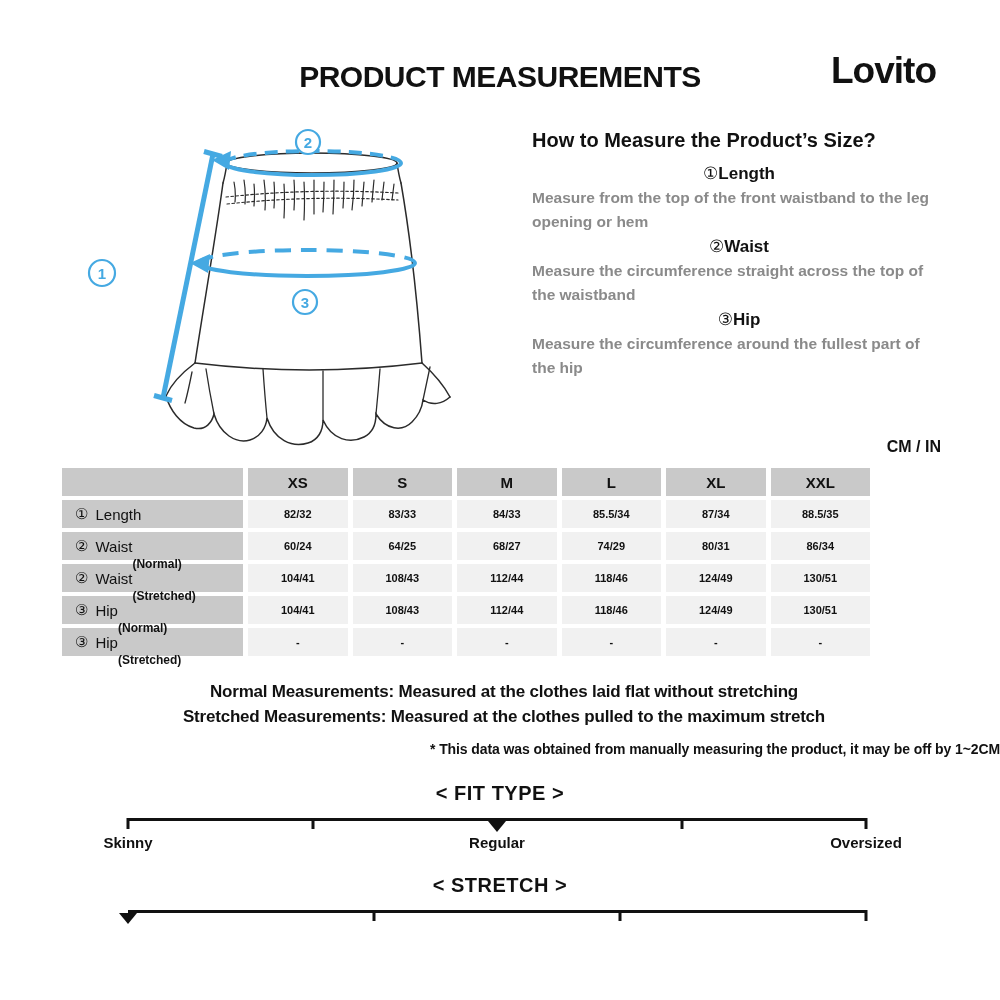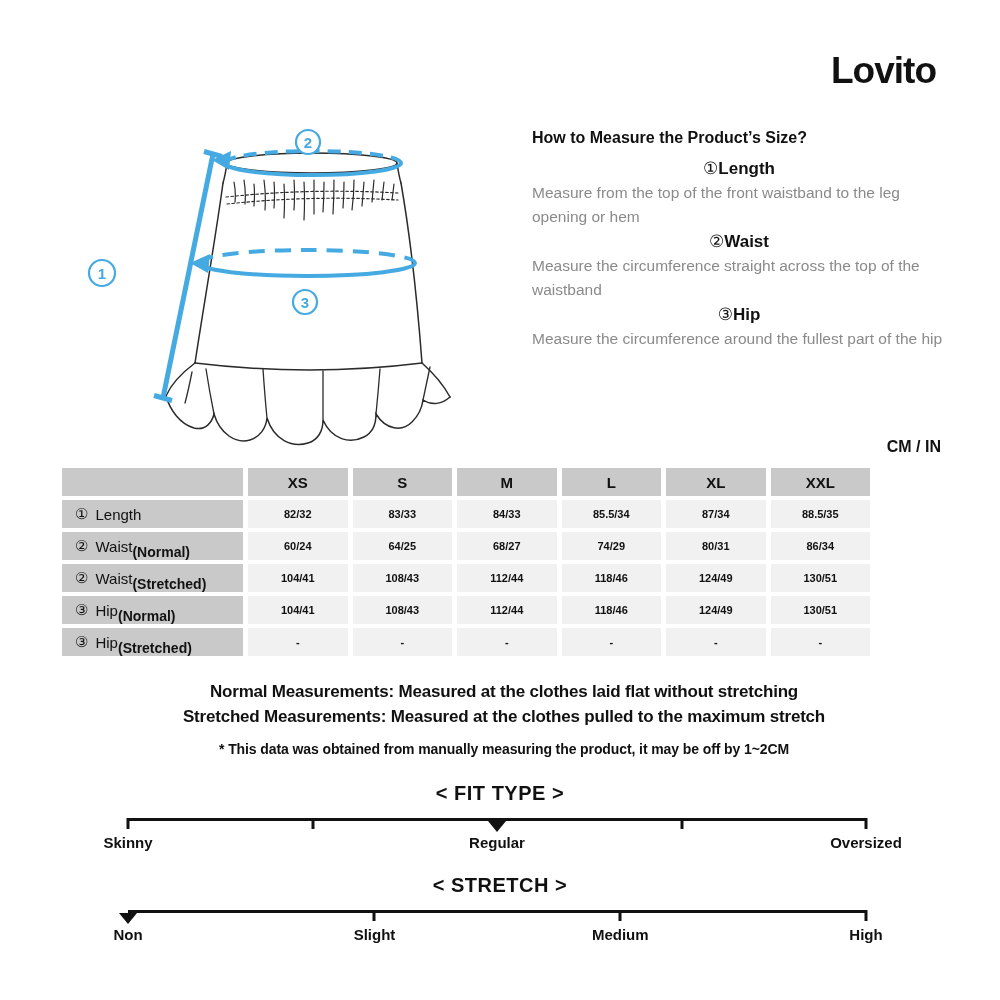--- a/index.html
+++ b/index.html
@@ -11,44 +11,44 @@
   
   .title { position:absolute; top:60px; left:0; width:100%; text-align:center;
            font-size:30px; font-weight:800; letter-spacing:-0.5px; }
   .brand { position:absolute; top:50px; right:64px; font-size:37px; font-weight:800; letter-spacing:-1px; }
 
   
   .diagram { position:absolute; left:60px; top:110px; width:440px; height:340px; }
 
   
   .howto { position:absolute; left:532px; top:129px; width:414px; }
-  .ht-title { font-size:16px; font-weight:800; margin-bottom:10px; }
+  .ht-title { font-size:20px; font-weight:800; margin-bottom:10px; }
   .ht-name { font-size:17px; font-weight:700; line-height:24px;text-align:center; }
   .ht-name .num { font-weight:400; font-size:17px; }
-  .ht-desc { font-size:15.5px; font-weight:400; color:#8a8a8a; line-height:24px; margin-bottom:1px; }
+  .ht-desc { font-size:15.5px; font-weight:700; color:#8a8a8a; line-height:24px; margin-bottom:1px; }
 
   
   .units { position:absolute; top:438px; right:59px; font-size:16px; font-weight:800; }
 
   
   .size-table { position:absolute; left:62px; top:468px; width:808px;
                 display:grid; grid-template-columns:181px repeat(6, 1fr);
                 column-gap:5px; row-gap:4px; }
   .cell { height:28px; display:flex; align-items:center; }
   .th { background:#c9c9c9; justify-content:center; font-weight:700; font-size:15px; }
   .rowlabel { background:#c9c9c9; padding-left:13px; font-size:15px; }
   .rowlabel .num { font-size:15px; }
   .rowlabel .lbl { margin-left:7px; font-size:15px; }
-  .rowlabel .sub { font-size:14px; font-weight:700; position:relative; top:6px; }
+  .rowlabel .sub { font-size:12px; font-weight:700; position:relative; top:18px; }
   .td { background:#f1f1f1; justify-content:center; font-weight:700; font-size:11px; }
 
   
   .notes { position:absolute; top:679px; left:0; width:100%; text-align:center;padding-left:8px; }
   .note-line { font-size:17px; font-weight:700; line-height:25px; letter-spacing:-0.2px; }
-  .disclaimer { margin-top:12px; font-size:14px; font-weight:700; letter-spacing:-0.1px; }
+  .disclaimer { margin-top:12px; font-size:14px; font-weight:700; letter-spacing:-0.1px;text-align:right; }
 
   
   .scale-title { position:absolute; left:0; width:100%; text-align:center;
                  font-size:20px; font-weight:800; letter-spacing:0.5px; }
   .scale-title.fit { top:782px; }
   .scale-title.str { top:874px; }
   .scale-line { position:absolute; left:128px; width:738px; height:3px; background:#111; }
   .scale-line.fit { top:818px; }
   .scale-line.str { top:910px; }
   .tick { position:absolute; top:0; width:3px; height:11px; background:#111; transform:translateX(-50%); }
@@ -59,20 +59,21 @@
   .scale-labels.fit { top:834px; }
   .scale-labels.str { top:926px; }
   .scale-labels span { position:absolute; transform:translateX(-50%); white-space:nowrap;
                        font-size:15px; font-weight:700; }
 </style>
 </head>
 <body>
 
 <div class="page">
 
+  <div class="title">PRODUCT MEASUREMENTS</div>
   <div class="brand">Lovito</div>
 
   <svg class="diagram" viewBox="0 0 440 340" xmlns="http://www.w3.org/2000/svg">
     <g fill="none" stroke="#2b2b2b" stroke-width="1.5" stroke-linecap="round">
       <ellipse cx="252" cy="53" rx="85" ry="10"></ellipse>
       <path d="M167,53 C166,60 165,66 163,73"></path>
       <path d="M337,53 C338,60 339,66 341,73"></path>
       <path d="M163,73 C156,125 143,200 135,253"></path>
       <path d="M341,73 C350,125 358,200 362,253"></path>
       <path d="M135,253 Q250,267 362,253"></path>
@@ -248,20 +249,14 @@
     <span style="left:100%">Oversized</span>
   </div>
 
   <div class="scale-title str">&lt; STRETCH &gt;</div>
   <div class="scale-line str">
     <span class="tick" style="left:33.4%"></span>
     <span class="tick" style="left:66.7%"></span>
     <span class="tick" style="left:100%"></span>
     <span class="marker" style="left:0%"></span>
   </div>
-  <div class="scale-labels str">
-    <span style="left:0%">Non</span>
-    <span style="left:33.4%">Slight</span>
-    <span style="left:66.7%">Medium</span>
-    <span style="left:100%">High</span>
-  </div>
 
 </div>
 
 </body></html>

